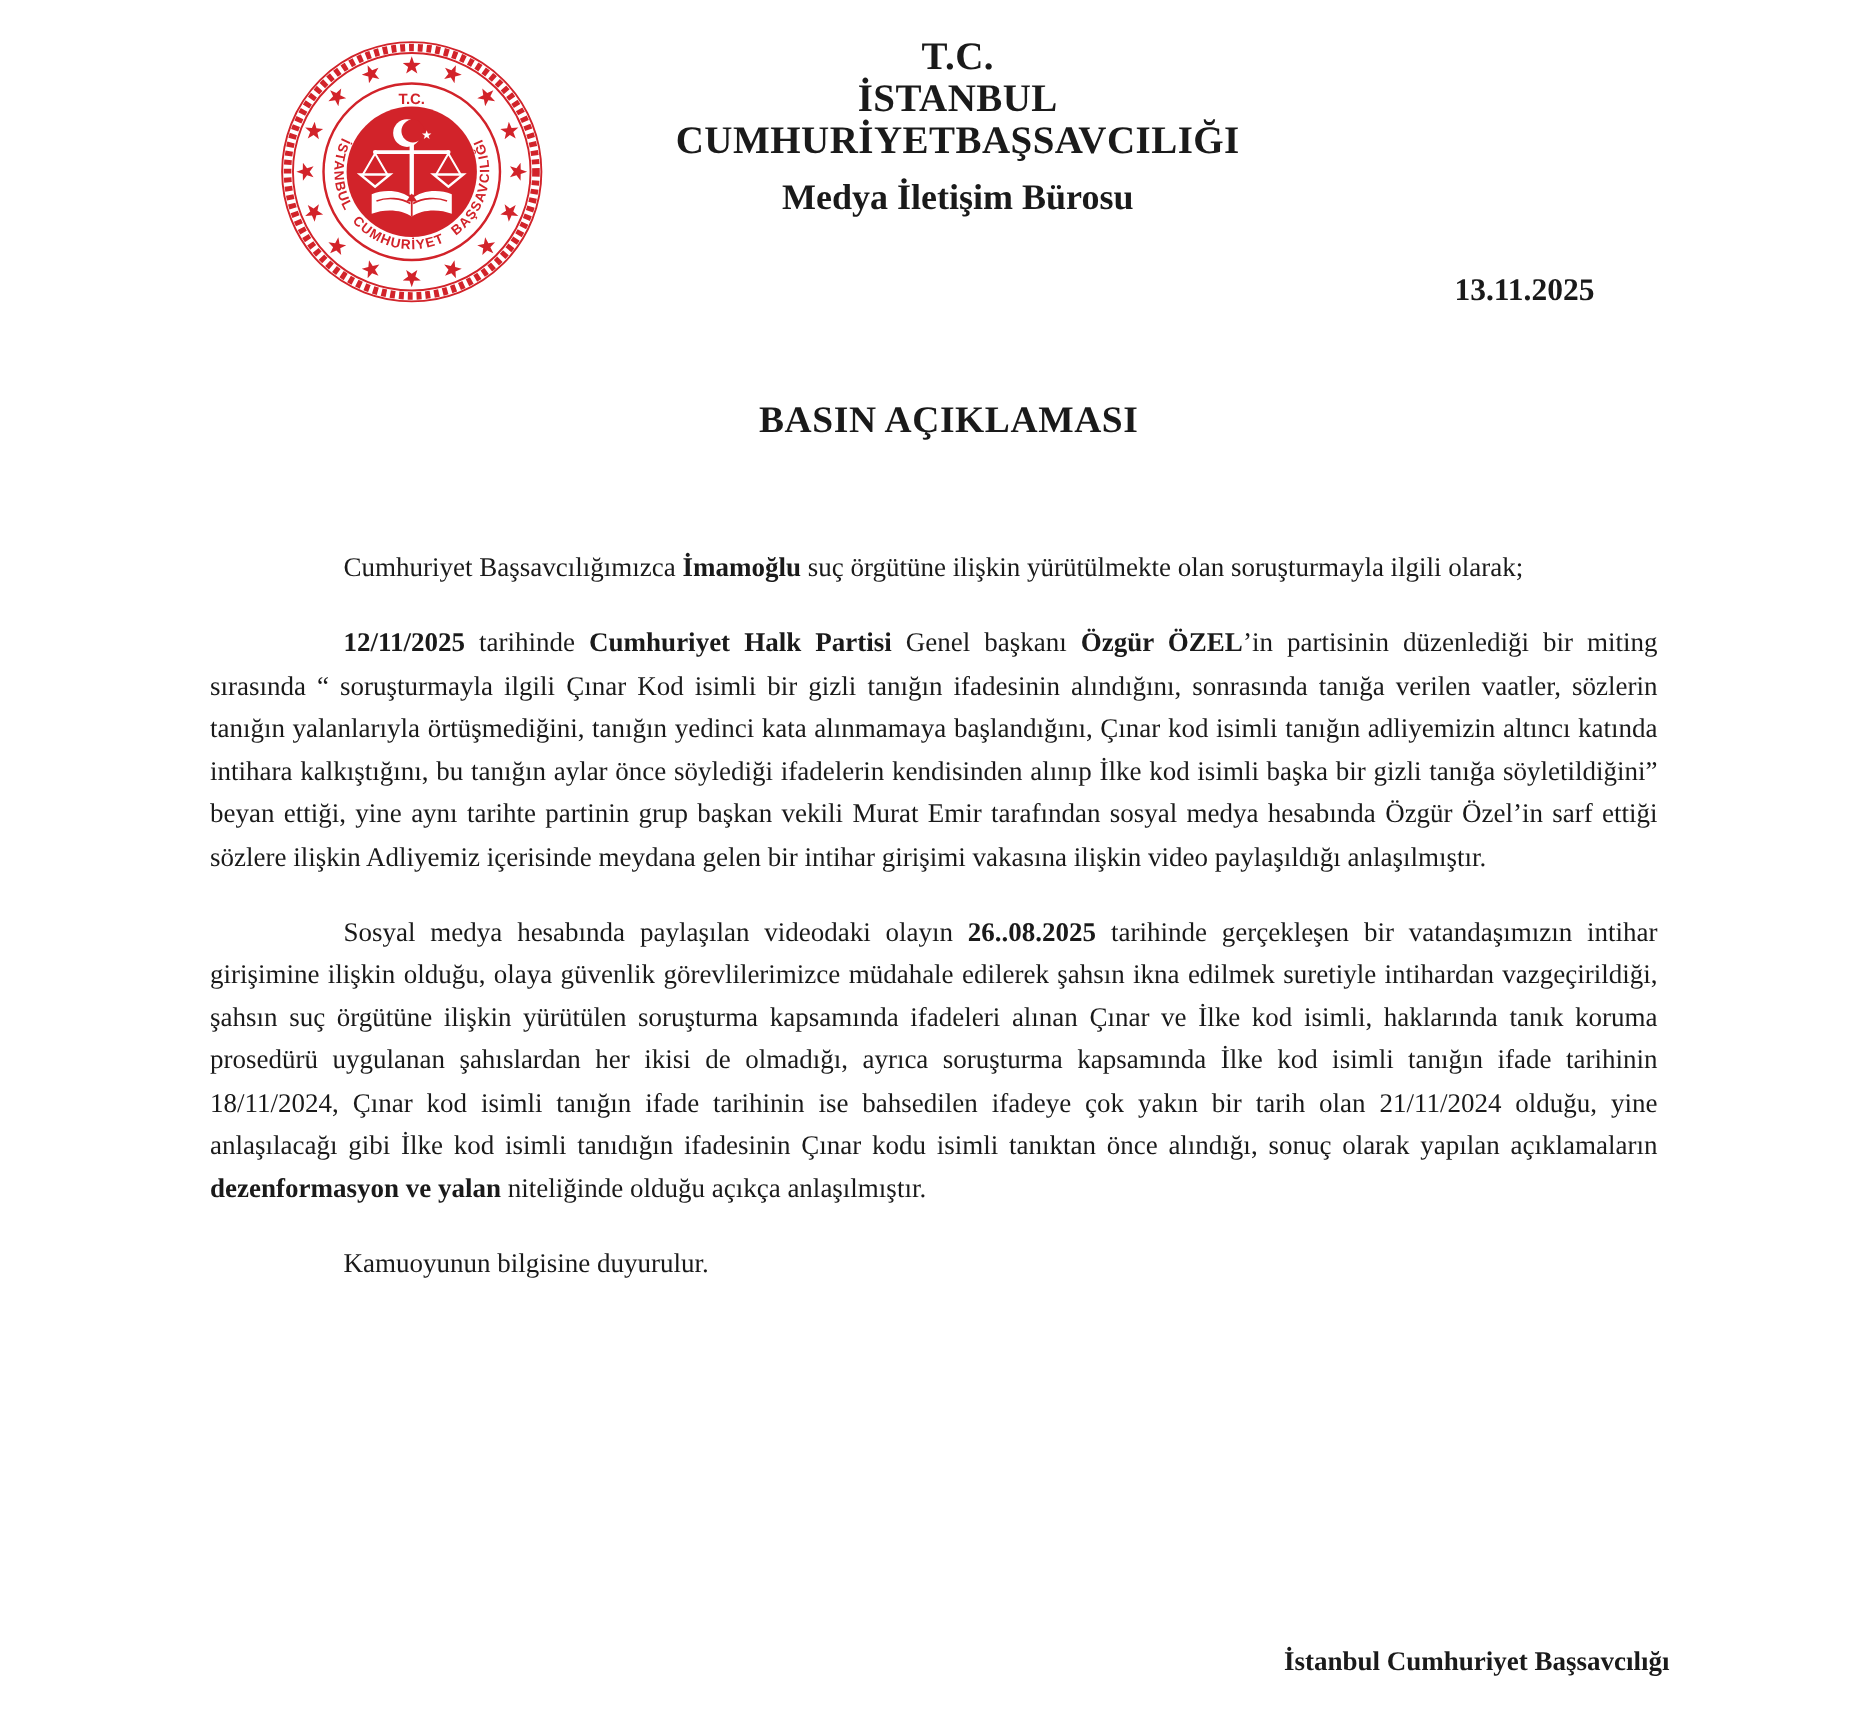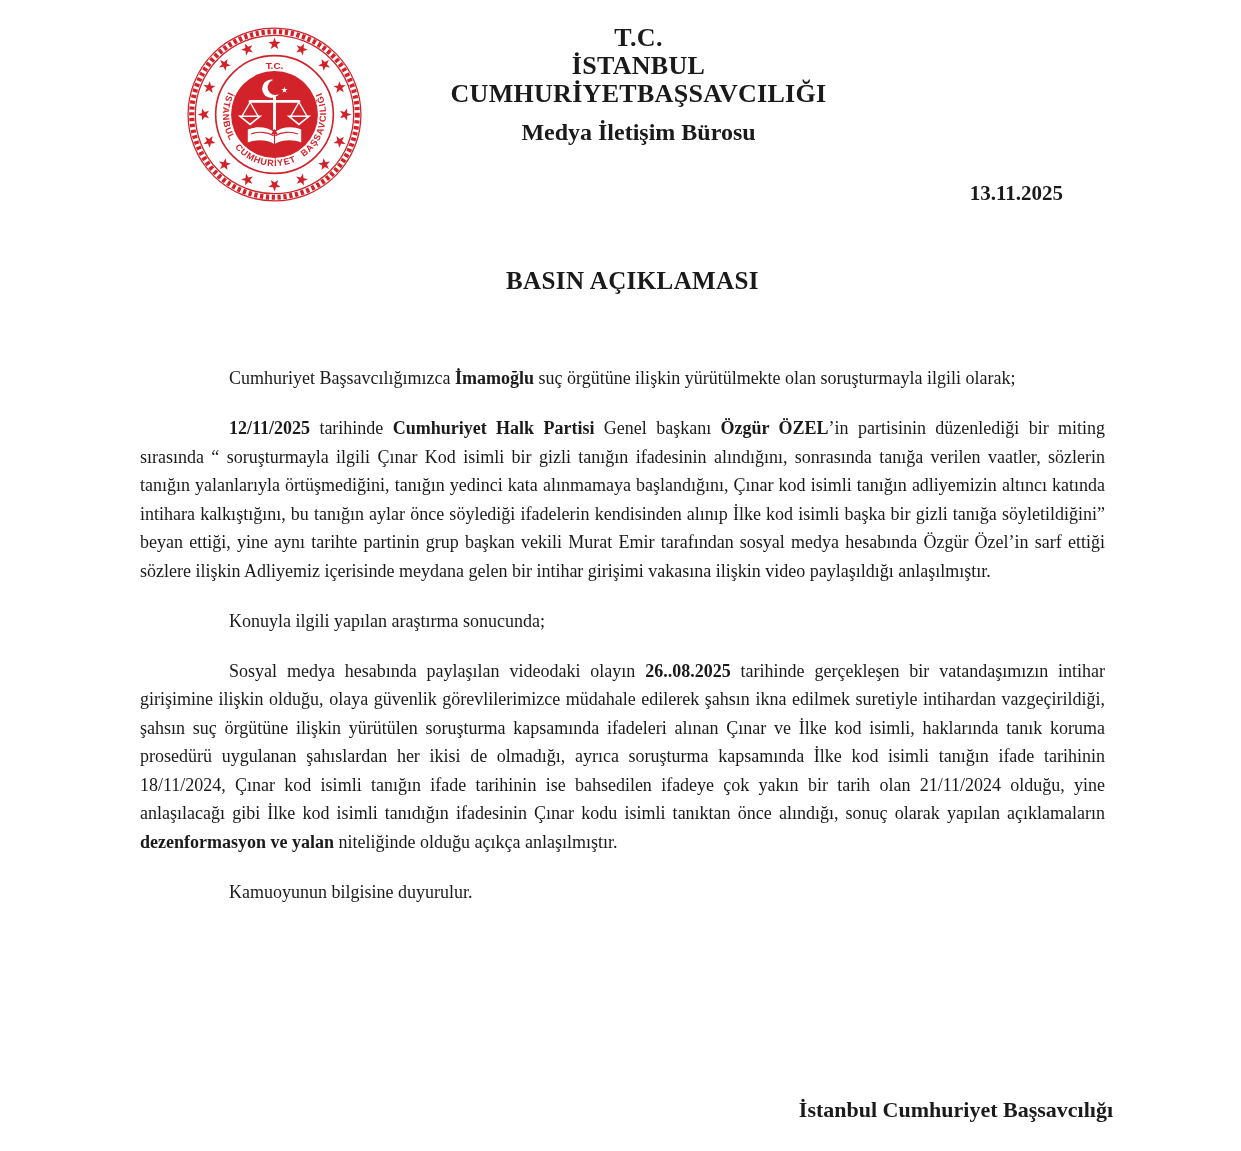--- a/index.html
+++ b/index.html
@@ -60,21 +60,21 @@
   .bodytext p {
     margin: 0 0 21.5px 0;
     text-indent: 89px;
   }
   .bodytext p.closing { margin-bottom: 2px; }
   .b { font-weight: bold; }
   .signature {
     position: absolute;
     top: 1097px;
     right: 128px;
-    font-size: 22px;
+    font-size: 18px;
     font-weight: bold;
   }
 </style>
 </head>
 <body>
 
 <div class="page">
 
   <svg class="logo" viewBox="0 0 200 200" xmlns="http://www.w3.org/2000/svg">
     <defs>
@@ -149,20 +149,19 @@
     <div class="bureau">Medya İletişim Bürosu</div>
   </div>
 
   <div class="doc-date">13.11.2025</div>
 
   <div class="doc-title">BASIN AÇIKLAMASI</div>
 
   <div class="bodytext">
     <p><span>Cumhuriyet Başsavcılığımızca </span><span class="b">İmamoğlu</span><span> suç örgütüne ilişkin yürütülmekte olan soruşturmayla ilgili olarak;</span></p>
     <p><span class="b">12/11/2025</span><span> tarihinde </span><span class="b">Cumhuriyet Halk Partisi</span><span> Genel başkanı </span><span class="b">Özgür ÖZEL</span><span>’in partisinin düzenlediği bir miting sırasında “ soruşturmayla ilgili Çınar Kod isimli bir gizli tanığın ifadesinin alındığını, sonrasında tanığa verilen vaatler, sözlerin tanığın yalanlarıyla örtüşmediğini, tanığın yedinci kata alınmamaya başlandığını, Çınar kod isimli tanığın adliyemizin altıncı katında intihara kalkıştığını, bu tanığın aylar önce söylediği ifadelerin kendisinden alınıp İlke kod isimli başka bir gizli tanığa söyletildiğini” beyan ettiği, yine aynı tarihte partinin grup başkan vekili Murat Emir tarafından sosyal medya hesabında Özgür Özel’in sarf ettiği sözlere ilişkin Adliyemiz içerisinde meydana gelen bir intihar girişimi vakasına ilişkin video paylaşıldığı anlaşılmıştır.</span></p>
-    <p><span>Konuyla ilgili yapılan araştırma sonucunda;</span></p>
     <p><span>Sosyal medya hesabında paylaşılan videodaki olayın </span><span class="b">26..08.2025</span><span> tarihinde gerçekleşen bir vatandaşımızın intihar girişimine ilişkin olduğu, olaya güvenlik görevlilerimizce müdahale edilerek şahsın ikna edilmek suretiyle intihardan vazgeçirildiği, şahsın suç örgütüne ilişkin yürütülen soruşturma kapsamında ifadeleri alınan Çınar ve İlke kod isimli, haklarında tanık koruma prosedürü uygulanan şahıslardan her ikisi de olmadığı, ayrıca soruşturma kapsamında İlke kod isimli tanığın ifade tarihinin 18/11/2024, Çınar kod isimli tanığın ifade tarihinin ise bahsedilen ifadeye çok yakın bir tarih olan 21/11/2024 olduğu, yine anlaşılacağı gibi İlke kod isimli tanıdığın ifadesinin Çınar kodu isimli tanıktan önce alındığı, sonuç olarak yapılan açıklamaların </span><span class="b">dezenformasyon ve yalan</span><span> niteliğinde olduğu açıkça anlaşılmıştır.</span></p>
     <p class="closing">Kamuoyunun bilgisine duyurulur.</p>
   </div>
 
   <div class="signature">İstanbul Cumhuriyet Başsavcılığı</div>
 
 </div>
 
 </body></html>

